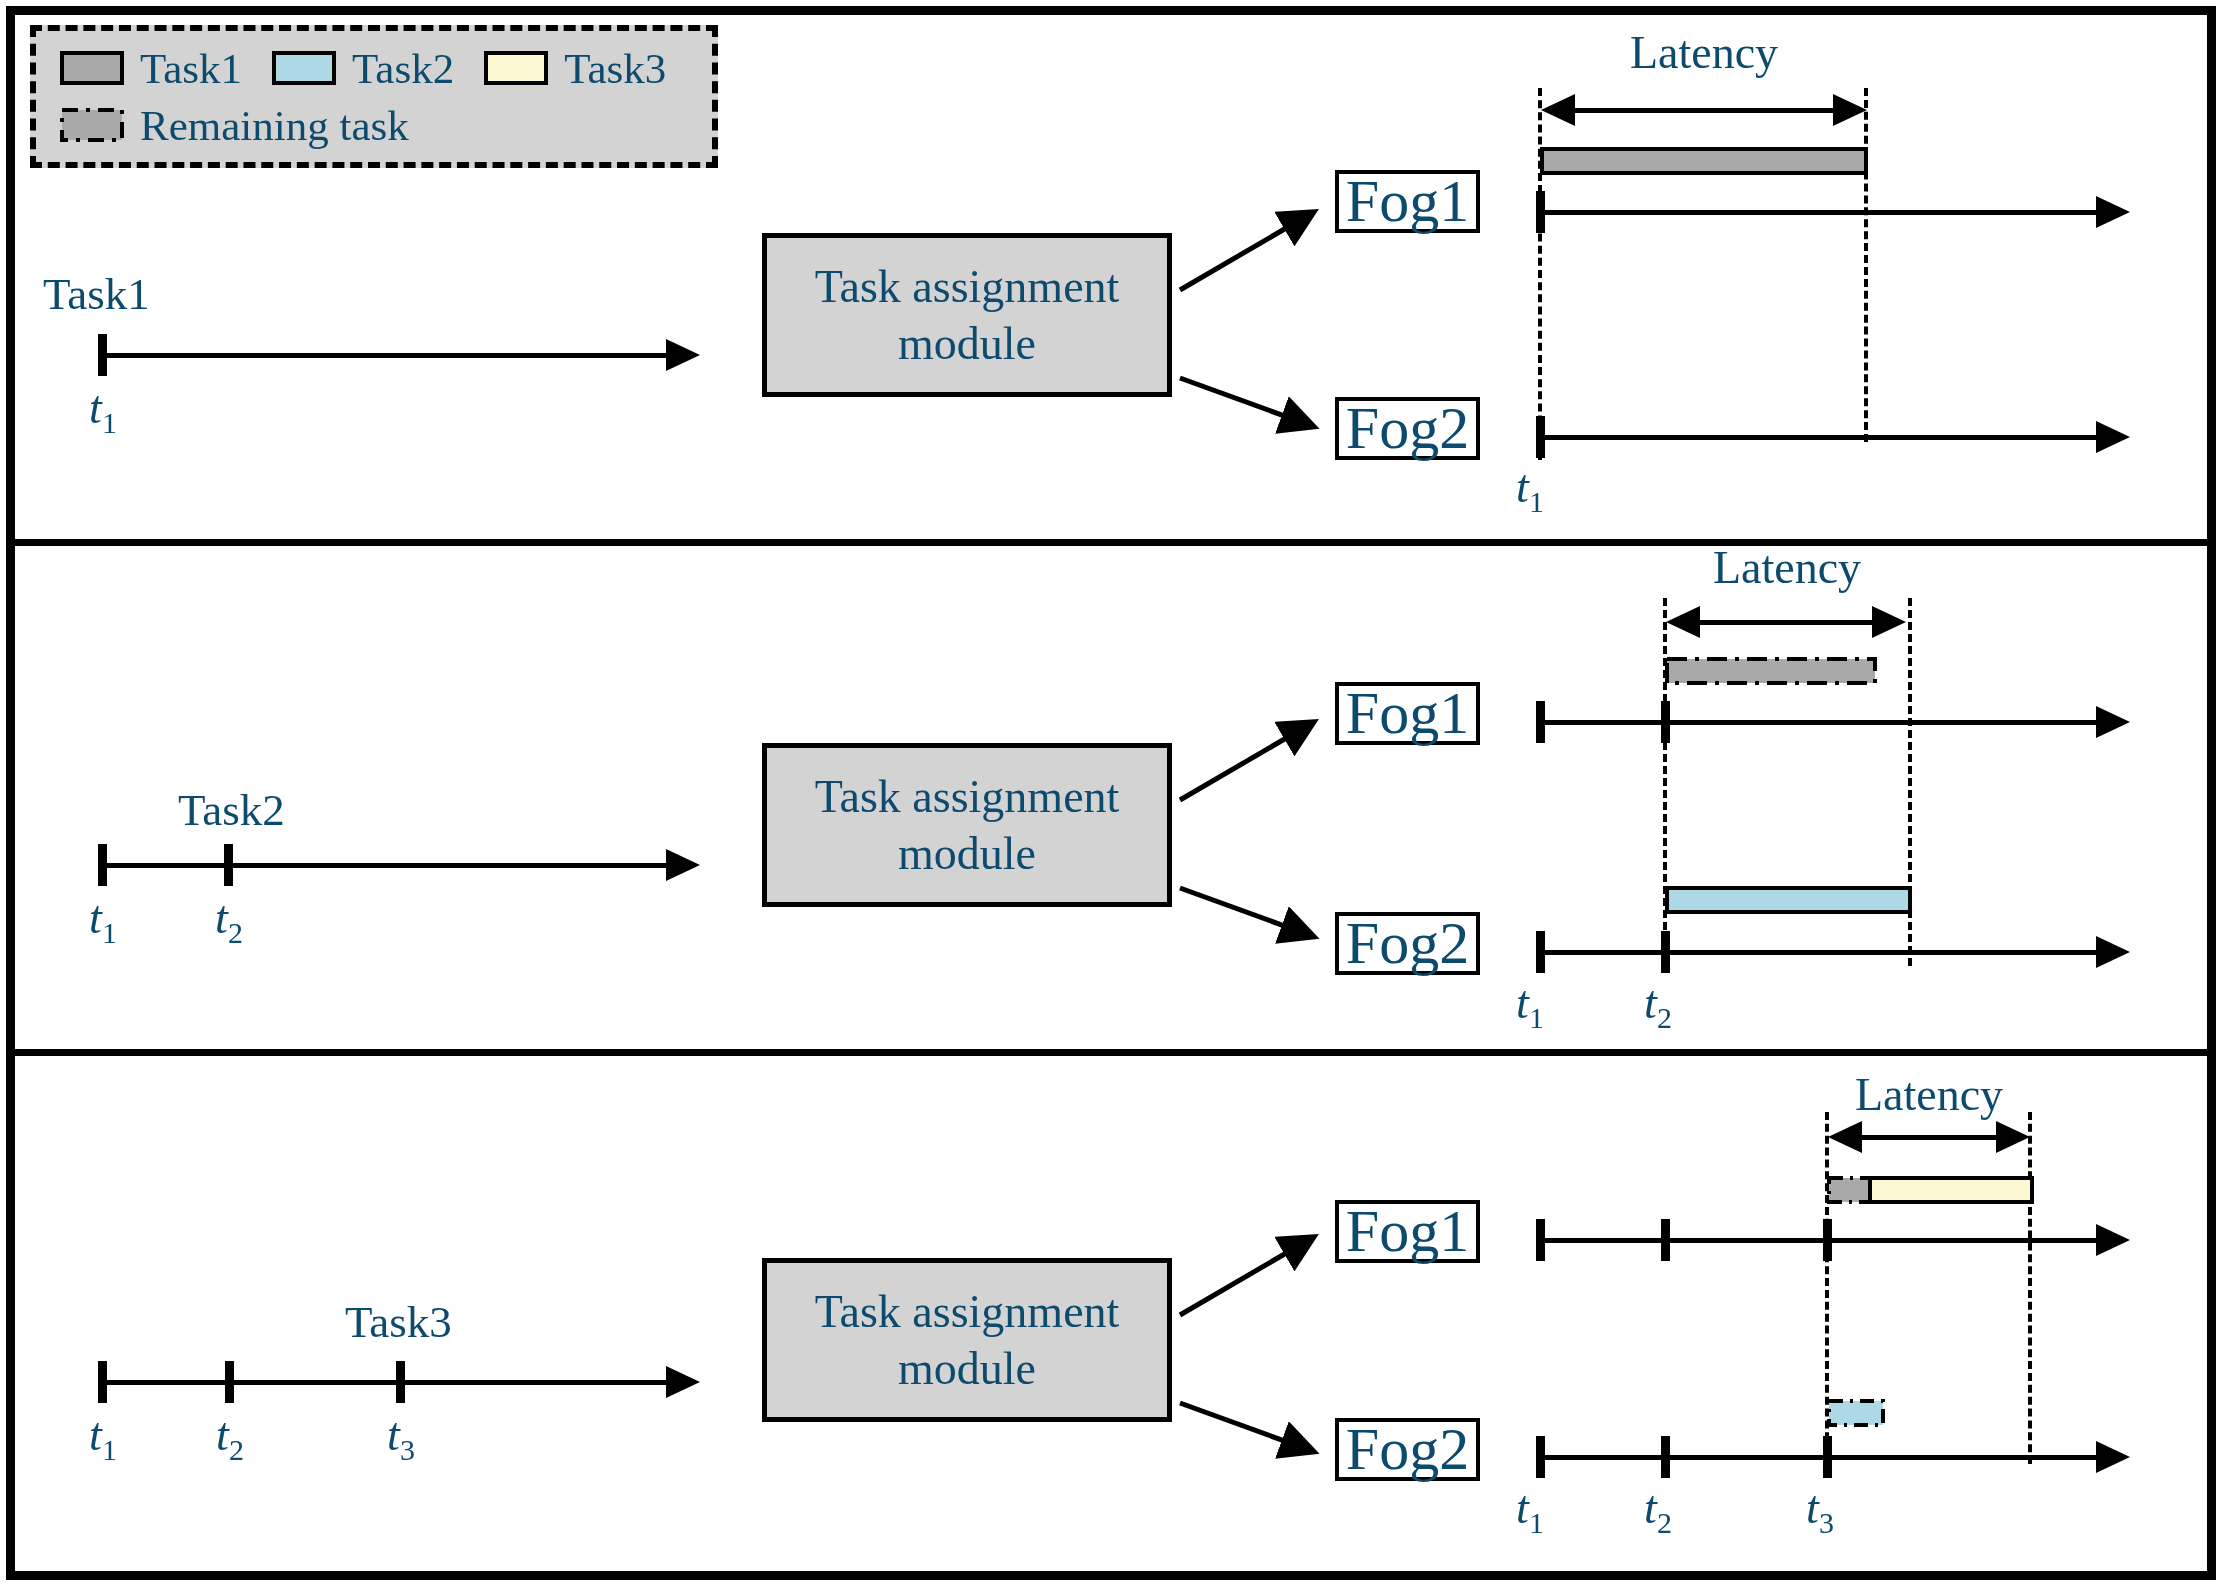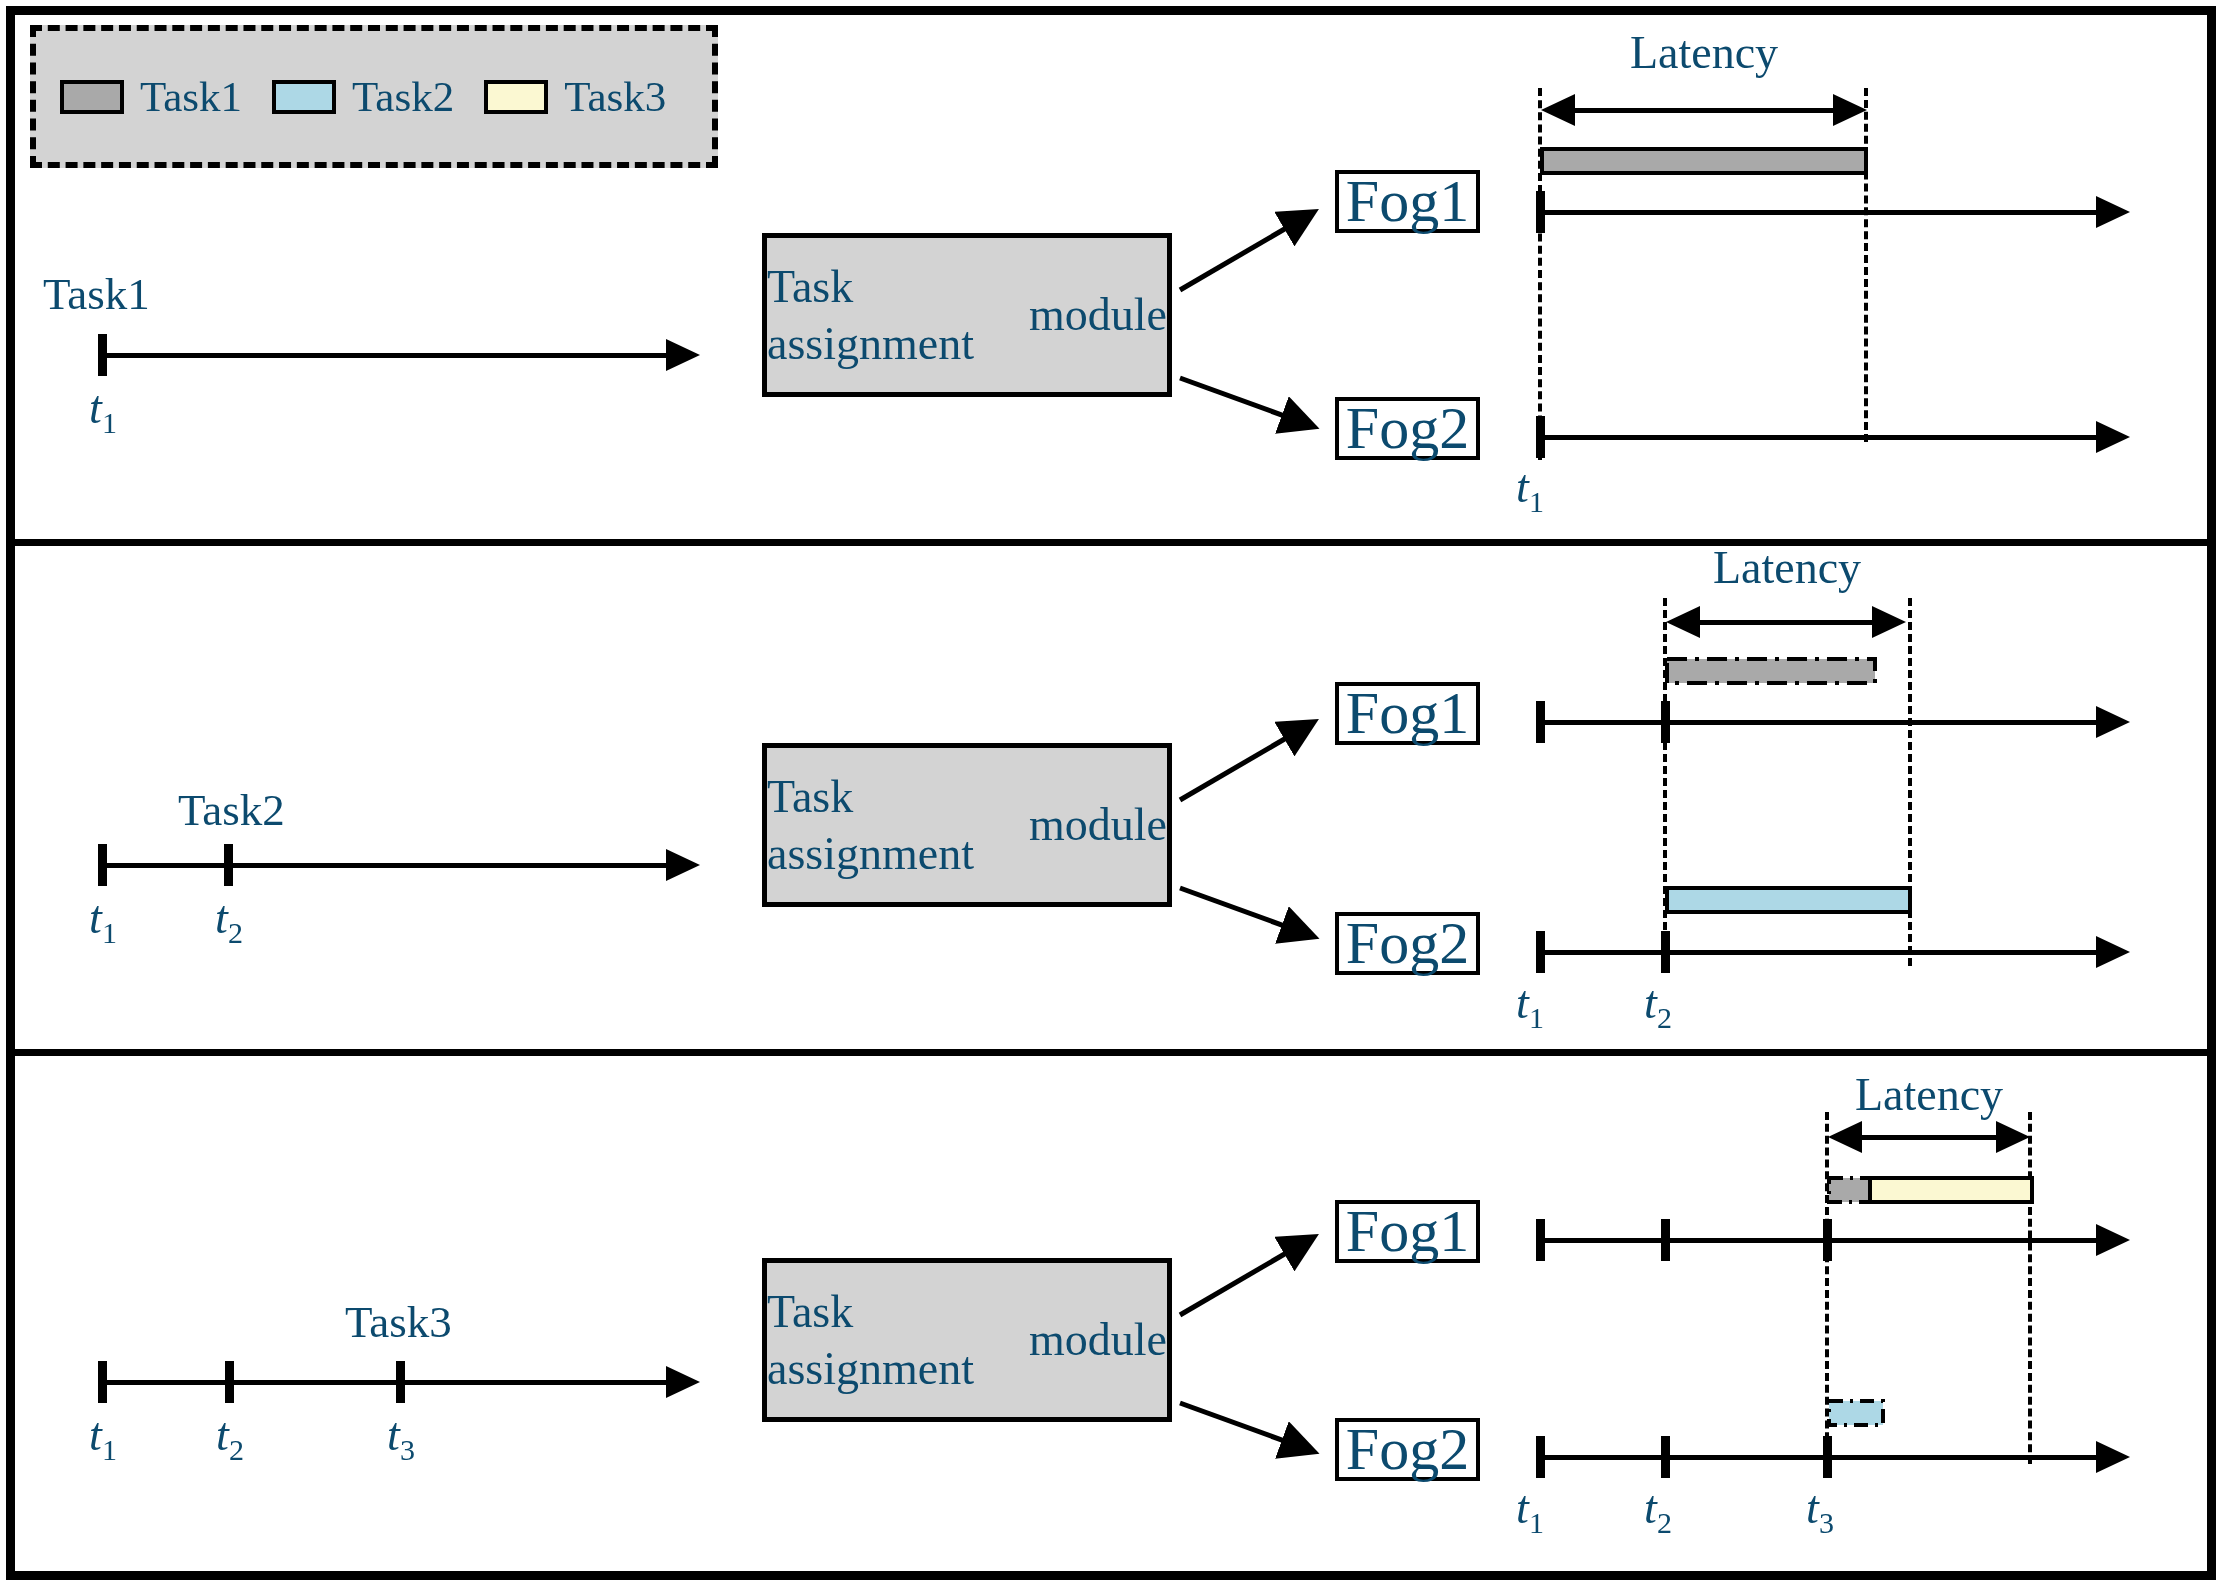--- a/index.html
+++ b/index.html
@@ -10,21 +10,21 @@
   .hline{position:absolute;height:5px;background:#000;}
   .tick{position:absolute;width:9px;background:#000;height:42px;}
   .ah-r{position:absolute;width:0;height:0;border-top:16px solid transparent;border-bottom:16px solid transparent;border-left:34px solid #000;}
   .ah-l{position:absolute;width:0;height:0;border-top:16px solid transparent;border-bottom:16px solid transparent;border-right:34px solid #000;}
   .vdash{position:absolute;width:0;border-left:4px dashed #000;}
   .tlabel{position:absolute;width:90px;text-align:center;font-size:46px;font-style:italic;line-height:1;}
   .tlabel sub{font-style:normal;font-size:30px;}
   .tasklabel{position:absolute;font-size:45px;line-height:1;}
   .latlabel{position:absolute;width:250px;text-align:center;font-size:46px;line-height:1;}
   .modbox{position:absolute;left:762px;width:410px;height:164px;background:#d3d3d3;border:5px solid #000;
-          display:flex;flex-direction:row;align-items:center;justify-content:center;font-size:46px;line-height:1.25;box-sizing:border-box;}
+          display:flex;flex-direction:column;align-items:center;justify-content:center;font-size:46px;line-height:1.25;box-sizing:border-box;}
   .fogbox{position:absolute;left:1335px;width:145px;height:63px;background:#fff;border:4px solid #000;
           display:flex;align-items:center;justify-content:center;font-size:60px;box-sizing:border-box;}
   .bar{position:absolute;}
   #legend{position:absolute;left:30px;top:25px;width:688px;height:143px;background:#d3d3d3;border:6px dashed #000;box-sizing:border-box;
           display:flex;flex-direction:column;justify-content:center;padding-left:24px;gap:8px;}
   .legrow{display:flex;align-items:center;gap:30px;}
   .legitem{display:flex;align-items:center;gap:16px;font-size:43px;}
   svg.overlay{position:absolute;left:0;top:0;pointer-events:none;}
 </style>
 </head>
@@ -47,20 +47,28 @@
         <svg width="64" height="34">
             <rect x="2" y="2" width="60" height="30" stroke="#000" stroke-width="4" fill="#add8e6"></rect>
           </svg>
         <span>Task2</span>
       </div>
       <div class="legitem">
         <svg width="64" height="34">
             <rect x="2" y="2" width="60" height="30" stroke="#000" stroke-width="4" fill="#fbf8d2"></rect>
           </svg>
         <span>Task3</span>
+      </div>
+    </div>
+    <div class="legrow">
+      <div class="legitem">
+        <svg width="64" height="34">
+            <rect x="2" y="2" width="60" height="30" stroke="#000" stroke-width="4" stroke-dasharray="16 8 4 8" fill="#a9a9a9"></rect>
+          </svg>
+        <span>Remaining task</span>
       </div>
     </div>
   </div>
 
   <div>
     <div class="tasklabel" style="left:43px;top:272px">Task1</div>
     <div class="hline" style="left:102px;top:353px;width:566px"></div>
     <div class="ah-r" style="left:666px;top:339px"></div>
     <div class="tick" style="left:98px;top:334px"></div>
     <div class="tlabel" style="left:58px;top:385px"><span>t</span><sub>1</sub></div>

